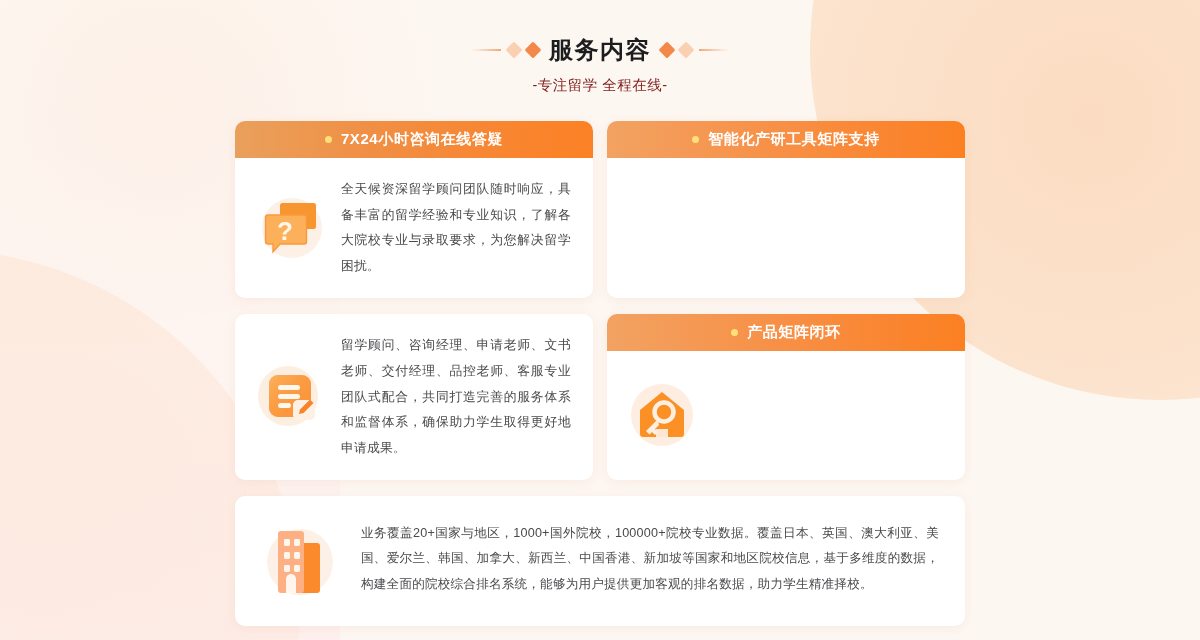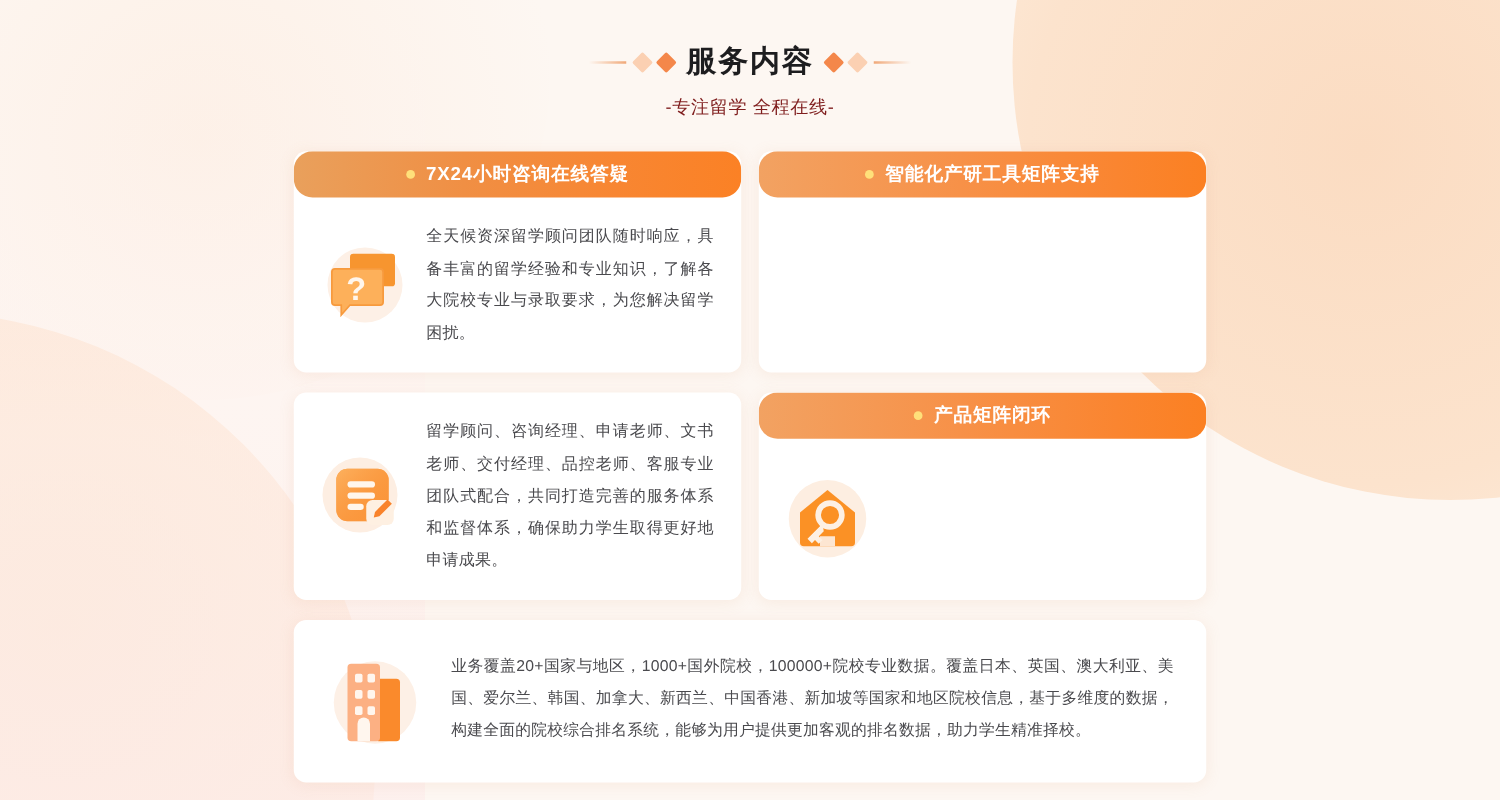--- a/index.html
+++ b/index.html
@@ -86,21 +86,20 @@
     display:flex; flex-direction:column;
   }
   .card.half { width:358px; }
   .card.full { width:730px; }
 
   .card-head {
     height:37px;
     display:flex; align-items:center; justify-content:center;
     gap:9px;
     background:linear-gradient(90deg, #e9a05c 0%, #f08f44 38%, #f88632 72%, #fb8125 100%);
-    border-radius:15px;
   }
   .card.half:nth-of-type(2) .card-head,
   .card-head.alt {
     background:linear-gradient(90deg, #f2a262 0%, #f79148 45%, #fa8530 80%, #fb8022 100%);
   }
   .head-dot {
     width:7px; height:7px; border-radius:50%;
     background:#ffe07a;
     flex:none;
   }

